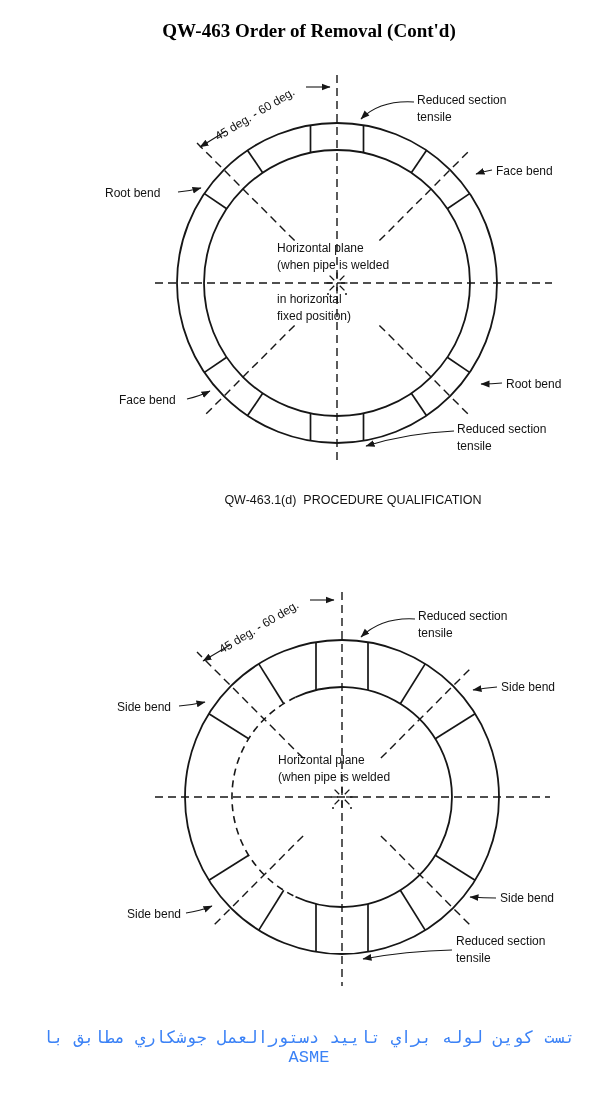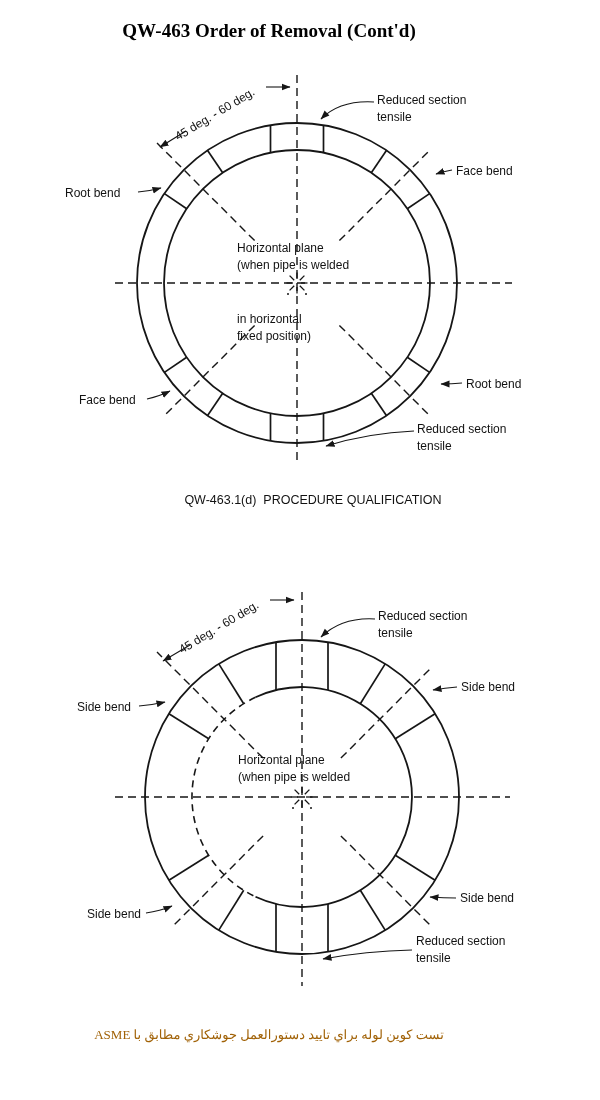--- a/index.html
+++ b/index.html
@@ -1,26 +1,26 @@
 <!DOCTYPE html>
 <html><head>
 <meta charset="utf-8">
 <style>
   html,body{margin:0;padding:0;background:#fff;}
   .page{position:relative;width:538px;height:1100px;background:#ffffff;
-        font-family:"Liberation Sans",sans-serif;overflow:hidden;}
+        font-family:"Liberation Sans",sans-serif;overflow:hidden;margin-left:40px;}
   .title{position:absolute;top:20px;left:0;width:100%;text-align:center;
          font-family:"Liberation Serif",serif;font-weight:bold;font-size:19px;color:#000;}
   .label{position:absolute;font-size:12px;line-height:17px;color:#121212;white-space:pre-line;}
   .rot{width:130px;text-align:center;transform:rotate(-31deg);transform-origin:center;}
   .caption{position:absolute;top:493px;left:0;width:100%;text-align:center;
            font-size:12.5px;color:#121212;white-space:pre;padding-left:44px;}
   .footer{position:absolute;top:1027px;left:0;width:100%;text-align:center;
-          font-size:13px;color:#a16207;direction:rtl;
-          font-family:Liberation Serif, serif;}
+          font-size:17px;color:#3b82f6;direction:rtl;
+          font-family:Liberation Mono, monospace;}
   svg.art{position:absolute;left:0;top:0;}
   .ln{stroke:#161616;fill:none;}
 </style>
 </head>
 <body>
 
 <div class="page">
 
   <div class="title">QW-463 Order of Removal (Cont'd)</div>
 
@@ -155,21 +155,21 @@
   <div class="label" style="left:377px;top:92px;">Reduced section
 tensile</div>
   <div class="label" style="left:456px;top:163px;">Face bend</div>
   <div class="label" style="left:65px;top:185px;">Root bend</div>
   <div class="label" style="left:79px;top:392px;">Face bend</div>
   <div class="label" style="left:466px;top:376px;">Root bend</div>
   <div class="label" style="left:417px;top:421px;">Reduced section
 tensile</div>
   <div class="label" style="left:237px;top:240px;">Horizontal plane
 (when pipe is welded</div>
-  <div class="label" style="left:237px;top:311px;">in horizontal
+  <div class="label" style="left:237px;top:291px;">in horizontal
 fixed position)</div>
 
   <div class="caption">QW-463.1(d)  PROCEDURE QUALIFICATION</div>
 
   <div class="label rot" style="left:154px;top:619px;">45 deg. - 60 deg.</div>
   <div class="label" style="left:378px;top:608px;">Reduced section
 tensile</div>
   <div class="label" style="left:461px;top:679px;">Side bend</div>
   <div class="label" style="left:77px;top:699px;">Side bend</div>
   <div class="label" style="left:460px;top:890px;">Side bend</div>

